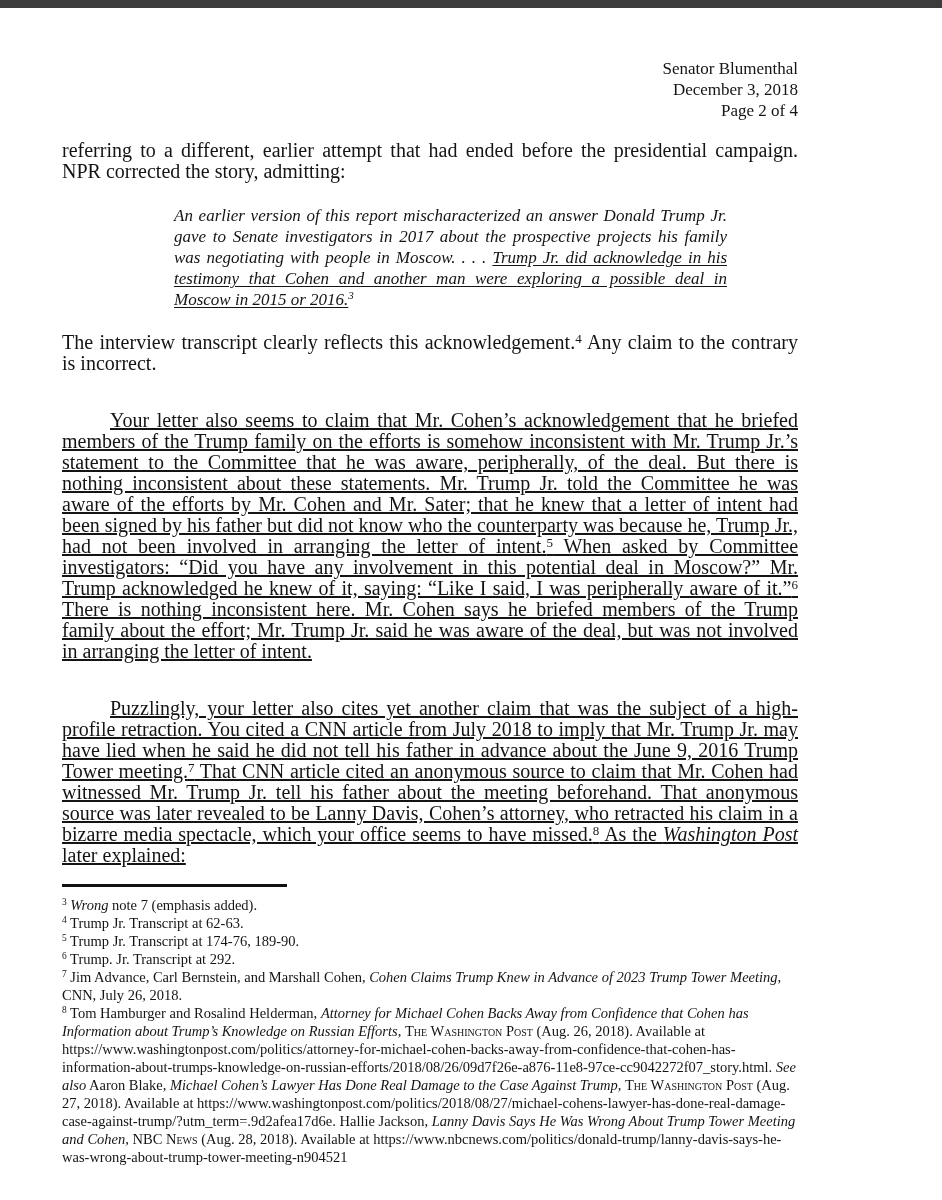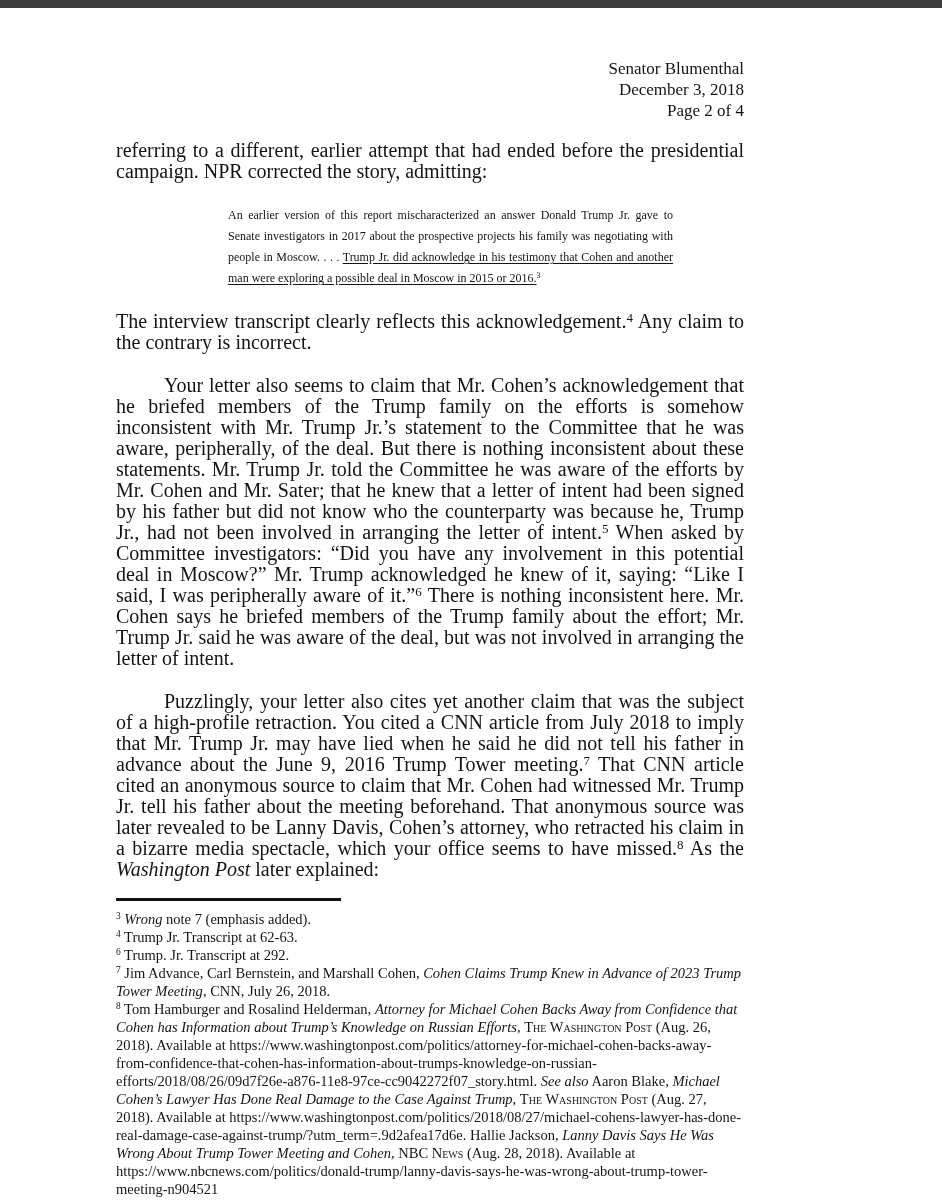--- a/index.html
+++ b/index.html
@@ -12,46 +12,47 @@
     font-family: "Liberation Serif", "DejaVu Serif", serif;
     color: #141414;
   }
   .top-bar {
     position: absolute;
     top: 0; left: 0;
     width: 942px; height: 8px;
     background: #3c3c3c;
   }
   .page {
-    padding: 0 116px;
+    padding: 0 62px;
     width: 860px;
   }
   .letter-header {
     margin-top: 58px;
     text-align: right;
     font-size: 17px;
     line-height: 21px;
   }
   .para {
     font-size: 20px;
     line-height: 21px;
     text-align: justify;
     text-justify: inter-word;
   }
   .para.first { margin-top: 19px; }
   .para.indent { text-indent: 48px; }
   .blockquote {
     margin: 23px 71px 0 112px;
-    font-size: 12px;
+    font-size: 17px;
     line-height: 21px;
     text-align: justify;
     text-justify: inter-word;
+    font-style: italic;
   }
   .para.after-quote { margin-top: 22px; }
-  .para.spaced { margin-top: 22px; }
+  .para.spaced { margin-top: 36px; text-decoration: underline; }
   .footnote-rule {
     margin-top: 18px;
     width: 225px;
     height: 3px;
     background: #111111;
   }
   .footnotes {
     margin-top: 9px;
     font-size: 14.5px;
     line-height: 18px;
@@ -90,18 +91,19 @@
 
   <p class="para spaced indent"><span>Your letter also seems to claim that Mr. Cohen’s acknowledgement that he briefed members of the Trump family on the efforts is somehow inconsistent with Mr. Trump Jr.’s statement to the Committee that he was aware, peripherally, of the deal.  But there is nothing inconsistent about these statements.   Mr. Trump Jr. told the Committee he was aware of the efforts by Mr. Cohen and Mr. Sater; that he knew that a letter of intent had been signed by his father but did not know who the counterparty was because he, Trump Jr., had not been involved in arranging the letter of intent.</span><span class="s-sup">5</span><span>  When asked by Committee investigators: “Did you have any involvement in this potential deal in Moscow?”  Mr. Trump acknowledged he knew of it, saying: “Like I said, I was peripherally aware of it.”</span><span class="s-sup">6</span><span>  There is nothing inconsistent here.  Mr. Cohen says he briefed members of the Trump family about the effort; Mr. Trump Jr. said he was aware of the deal, but was not involved in arranging the letter of intent.</span></p>
 
   <p class="para spaced indent"><span>Puzzlingly, your letter also cites yet another claim that was the subject of a high-profile retraction.  You cited a CNN article from July 2018 to imply that Mr. Trump Jr. may have lied when he said he did not tell his father in advance about the June 9, 2016 Trump Tower meeting.</span><span class="s-sup">7</span><span>  That CNN article cited an anonymous source to claim that Mr. Cohen had witnessed Mr. Trump Jr. tell his father about the meeting beforehand.  That anonymous source was later revealed to be Lanny Davis, Cohen’s attorney, who retracted his claim in a bizarre media spectacle, which your office seems to have missed.</span><span class="s-sup">8</span><span>  As the </span><span class="s-i">Washington Post</span><span> later explained:</span></p>
 
   <div class="footnote-rule"></div>
 
   <div class="footnotes">
     <div class="footnote"><span class="s-sup">3</span><span> </span><span class="s-i">Wrong</span><span> note 7 (emphasis added).</span></div>
     <div class="footnote"><span class="s-sup">4</span><span> Trump Jr. Transcript at 62-63.</span></div>
+    <div class="footnote"><span class="s-sup">5</span><span> Trump Jr. Transcript at 174-76, 189-90.</span></div>
     <div class="footnote"><span class="s-sup">6</span><span> Trump. Jr. Transcript at 292.</span></div>
     <div class="footnote"><span class="s-sup">7</span><span> Jim Advance, Carl Bernstein, and Marshall Cohen, </span><span class="s-i">Cohen Claims Trump Knew in Advance of 2023 Trump Tower Meeting</span><span>, CNN, July 26, 2018.</span></div>
     <div class="footnote"><span class="s-sup">8</span><span> Tom Hamburger and Rosalind Helderman, </span><span class="s-i">Attorney for Michael Cohen Backs Away from Confidence that Cohen has Information about Trump’s Knowledge on Russian Efforts</span><span>, </span><span class="s-sc">The Washington Post</span><span> (Aug. 26, 2018). Available at https://www.washingtonpost.com/politics/attorney-for-michael-cohen-backs-away-from-confidence-that-cohen-has-information-about-trumps-knowledge-on-russian-efforts/2018/08/26/09d7f26e-a876-11e8-97ce-cc9042272f07_story.html.  </span><span class="s-i">See also</span><span> Aaron Blake, </span><span class="s-i">Michael Cohen’s Lawyer Has Done Real Damage to the Case Against Trump</span><span>, </span><span class="s-sc">The Washington Post</span><span> (Aug. 27, 2018). Available at https://www.washingtonpost.com/politics/2018/08/27/michael-cohens-lawyer-has-done-real-damage-case-against-trump/?utm_term=.9d2afea17d6e.  Hallie Jackson, </span><span class="s-i">Lanny Davis Says He Was Wrong About Trump Tower Meeting and Cohen,</span><span> </span><span class="s-sc">NBC News</span><span> (Aug. 28, 2018). Available at https://www.nbcnews.com/politics/donald-trump/lanny-davis-says-he-was-wrong-about-trump-tower-meeting-n904521</span></div>
   </div>
 
 </div>
 
 </body></html>

